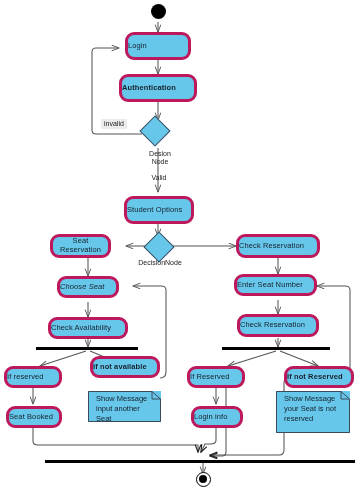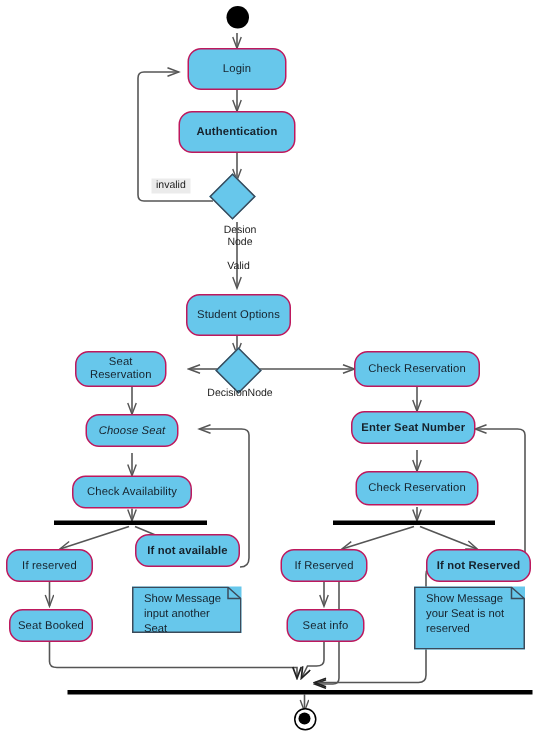--- a/index.html
+++ b/index.html
@@ -19,25 +19,24 @@
     position: absolute;
     left: 0;
     top: 0;
     width: 360px;
     height: 488px;
   }
   .node {
     position: absolute;
     box-sizing: border-box;
     background: #67C7EB;
-    border: 1px solid #be185d;
+    border: 3px solid #be185d;
     border-radius: 9px;
     display: flex;
     align-items: center;
-    justify-content: center;
     text-align: center;
     color: #16212b;
     font-size: 7.5px;
     line-height: 1.15;
     letter-spacing: 0.1px;
   }
   .node.bold { font-weight: bold; }
   .note {
     position: absolute;
     box-sizing: border-box;
@@ -196,21 +195,21 @@
   </div>
 
   <div class="node" style="left:236px; top:234px; width:84px; height:24px;">
     <span>Check Reservation</span>
   </div>
 
   <div class="node" style="left:57px; top:276px; width:62px; height:22px;font-style:italic;">
     <span>Choose Seat</span>
   </div>
 
-  <div class="node" style="left:234px; top:274px; width:83px; height:22px;font-weight:bold;">
+  <div class="node" style="left:234px; top:274px; width:83px; height:22px;">
     <span>Enter Seat Number</span>
   </div>
 
   <div class="node" style="left:48px; top:317px; width:80px; height:22px;">
     <span>Check Availability</span>
   </div>
 
   <div class="node" style="left:237px; top:314px; width:82px; height:23px;">
     <span>Check Reservation</span>
   </div>
@@ -232,21 +231,21 @@
 
   <div class="node bold" style="left:284px; top:366px; width:70px; height:22px;">
     <span>If not Reserved</span>
   </div>
 
   <div class="node" style="left:6px; top:406px; width:56px; height:22px;">
     <span>Seat Booked</span>
   </div>
 
   <div class="node" style="left:191px; top:406px; width:52px; height:22px;">
-    <span>Seat info</span>
+    <span>Login info</span>
   </div>
 
   <div class="note" style="left:88px; top:391px; width:73px; height:31px;">
     <svg class="note-body" viewBox="0 0 73 31" preserveAspectRatio="none">
       <path d="M0.5,0.5 L64,0.5 L72.5,8 L72.5,30.5 L0.5,30.5 Z" fill="#67C7EB" stroke="#3B4A5A" stroke-width="1"></path>
       <path d="M64,0.5 L64,8 L72.5,8" fill="none" stroke="#3B4A5A" stroke-width="1"></path>
     </svg>
     <div style="position:relative;">
       <div>Show Message</div>
       <div>input another Seat</div>

